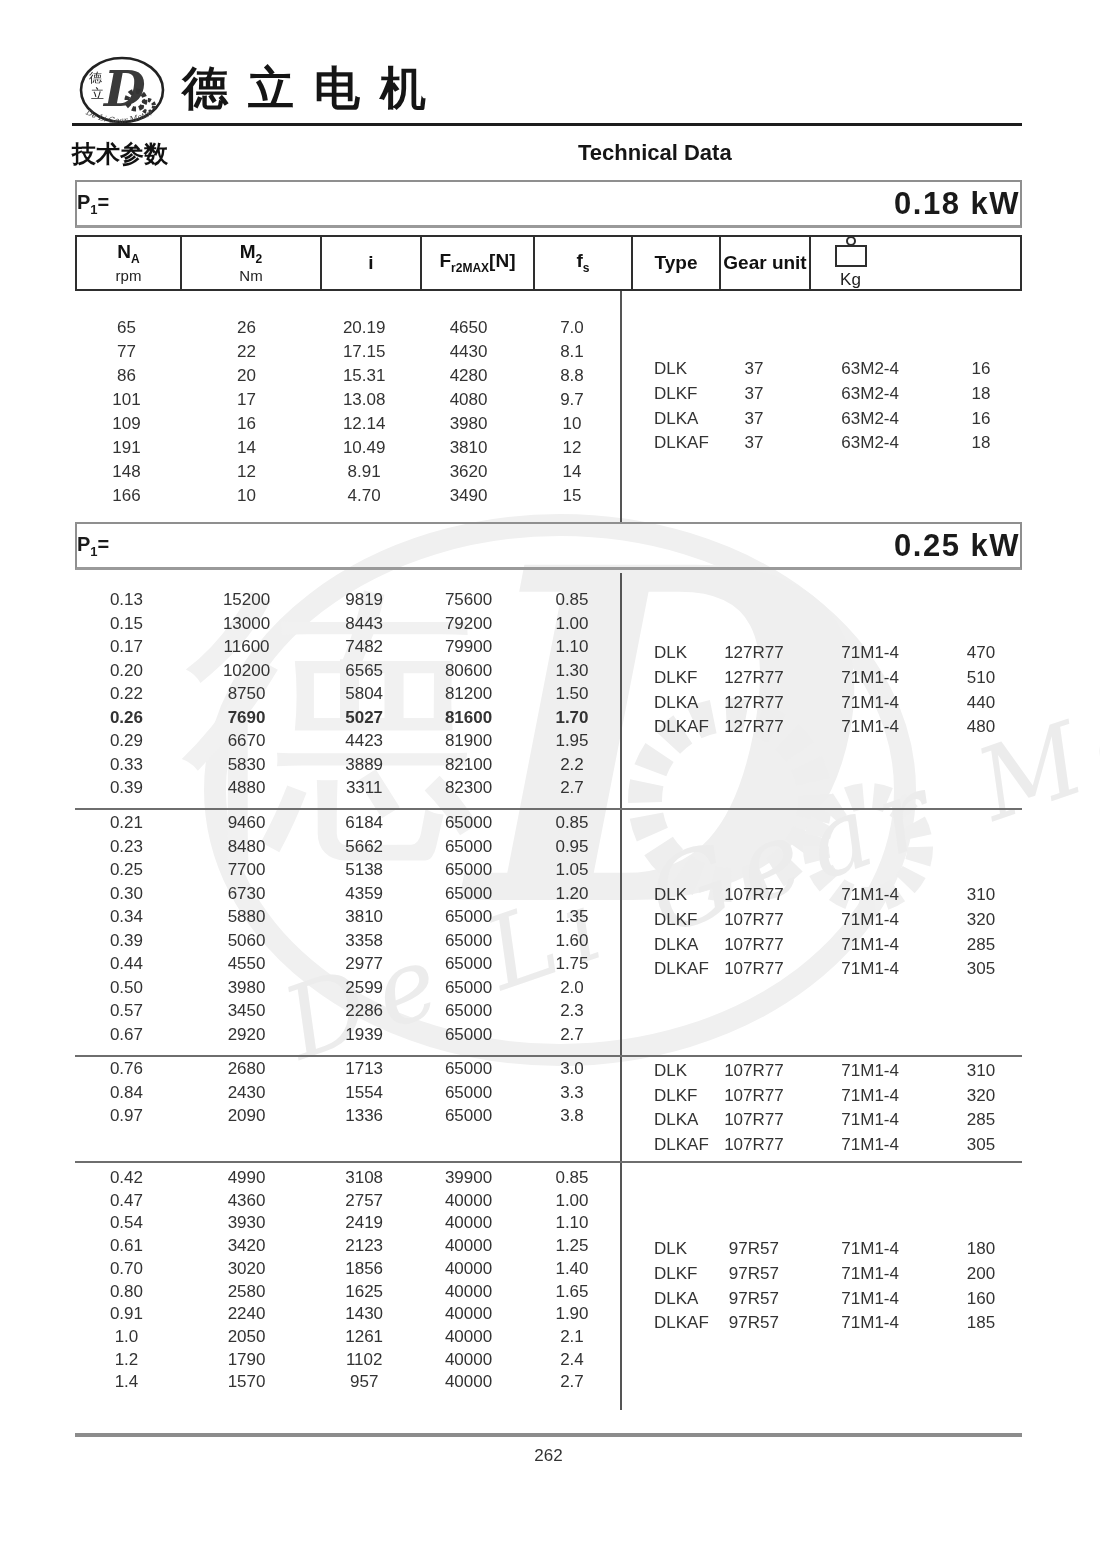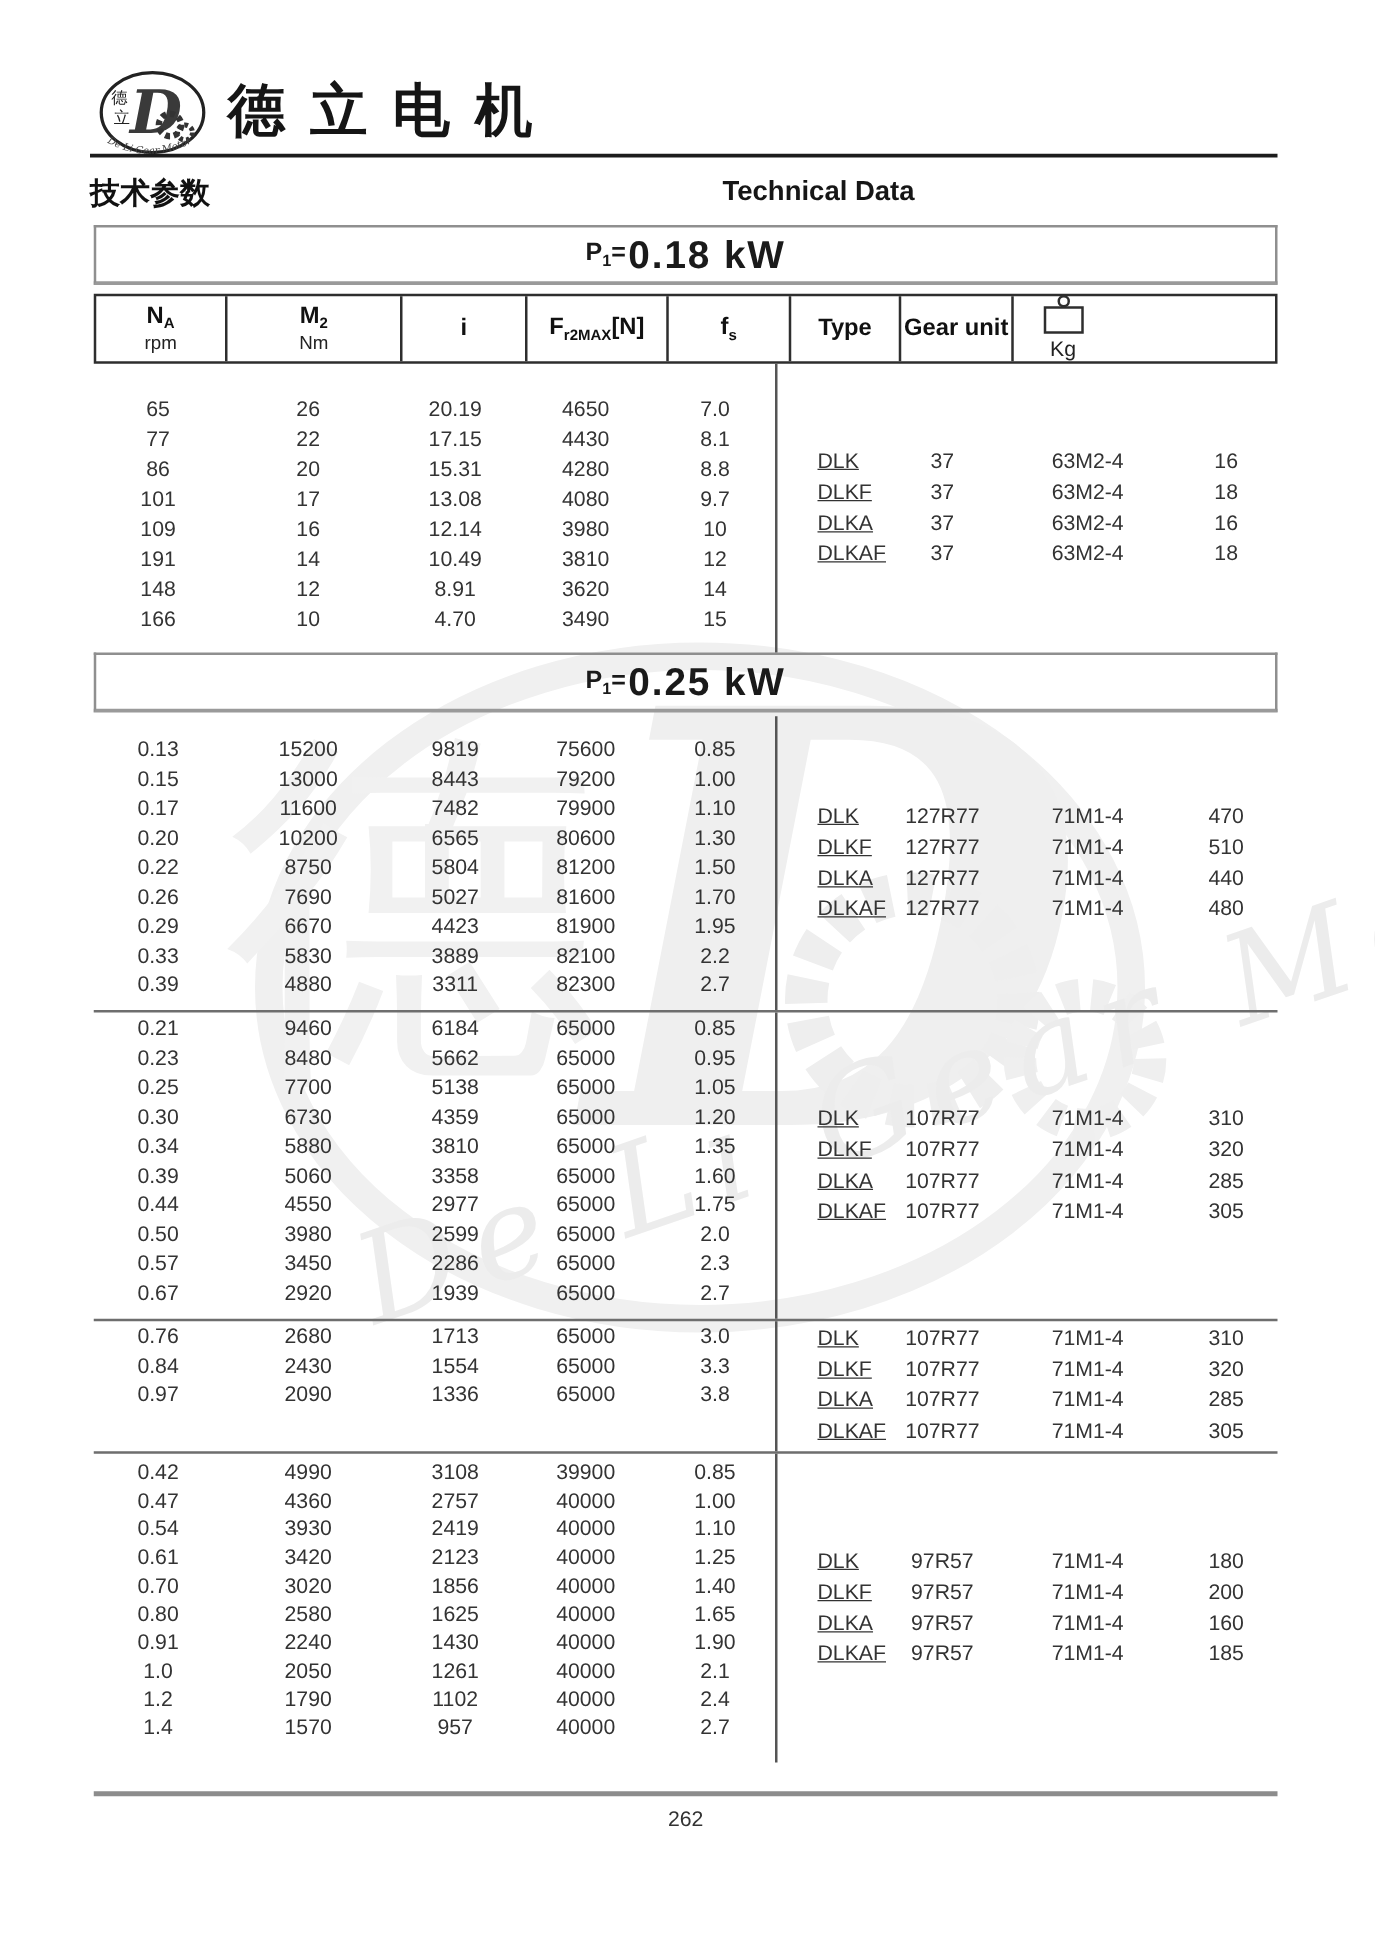--- a/index.html
+++ b/index.html
@@ -11,21 +11,21 @@
   
   .logo{position:absolute;left:76px;top:54px;}
   .brand{position:absolute;left:182px;top:58px;font-family:"DejaVu Serif","Liberation Serif",serif;
          font-weight:bold;font-size:46px;letter-spacing:20px;color:#151515;white-space:nowrap;}
   .hrule{position:absolute;left:72px;top:123px;width:950px;height:3px;background:#1c1c1c;}
   .title-cn{position:absolute;left:72px;top:138px;font-size:24px;font-weight:600;color:#111;}
   .title-en{position:absolute;left:578px;top:140px;font-size:22px;font-weight:bold;color:#161616;}
   
   .table-wrap{position:absolute;left:75px;top:180px;width:947px;}
   .p1-box{box-sizing:border-box;height:48px;border:2px solid #8f8f8f;border-bottom:3px solid #9a9a9a;
-          display:flex;align-items:center;justify-content:center;background:transparent;margin-bottom:0;}
+          display:flex;align-items:center;justify-content:space-between;background:transparent;margin-bottom:0;}
   .p-pre{font-size:20px;font-weight:bold;color:#1a1a1a;}
   .p-pre sub,.p-sub{font-size:13px;font-weight:bold;}
   .p-val{font-size:31px;font-weight:bold;color:#1a1a1a;letter-spacing:1.5px;margin-left:2px;}
   .box1{margin-bottom:7px;}
   .box2{margin-top:0;margin-bottom:3px;}
   
   .colheader{box-sizing:border-box;display:flex;border:2px solid #2e2e2e;height:56px;margin-bottom:0;}
   .h-cell{box-sizing:border-box;border-right:2px solid #2e2e2e;display:flex;flex-direction:column;
           align-items:center;justify-content:center;line-height:1.05;}
   .h-cell:last-child{border-right:none;}
@@ -41,21 +41,21 @@
   
   .block{box-sizing:border-box;display:flex;}
   .block.divided{border-top:2px solid #6e6e6e;}
   .left-grid{width:545px;box-sizing:border-box;}
   .data-row{display:flex;}
   .cell{font-size:17px;color:#333;text-align:center;}
   .right-col{width:400px;box-sizing:border-box;border-left:2px solid #555;
              display:flex;flex-direction:column;justify-content:center;}
   .right-col.top{justify-content:flex-start;padding-top:2px;}
   .model-row{display:flex;line-height:24.6px;}
-  .type-cell{text-align:left;padding-left:32px;box-sizing:border-box;text-decoration:underline;}
+  .type-cell{text-align:left;padding-left:32px;box-sizing:border-box;}
   
   .brule{height:4px;background:#8c8c8c;margin-top:23px;}
   .pageno{text-align:center;font-size:17px;color:#333;margin-top:9px;}
 </style>
 </head>
 <body>
 
 <div class="page">
 
   <svg class="watermark" viewBox="0 0 1100 1555">
@@ -248,21 +248,21 @@
                 <div class="cell c3">80600</div>
                 <div class="cell c4">1.30</div>
               </div>
               <div class="data-row" style="line-height: 23.5px;">
                 <div class="cell c0">0.22</div>
                 <div class="cell c1">8750</div>
                 <div class="cell c2">5804</div>
                 <div class="cell c3">81200</div>
                 <div class="cell c4">1.50</div>
               </div>
-              <div class="data-row" style="line-height: 23.5px;">
+              <div class="data-row" style="line-height: 23.5px; font-weight: bold;">
                 <div class="cell c0">0.26</div>
                 <div class="cell c1">7690</div>
                 <div class="cell c2">5027</div>
                 <div class="cell c3">81600</div>
                 <div class="cell c4">1.70</div>
               </div>
               <div class="data-row" style="line-height: 23.5px;">
                 <div class="cell c0">0.29</div>
                 <div class="cell c1">6670</div>
                 <div class="cell c2">4423</div>

